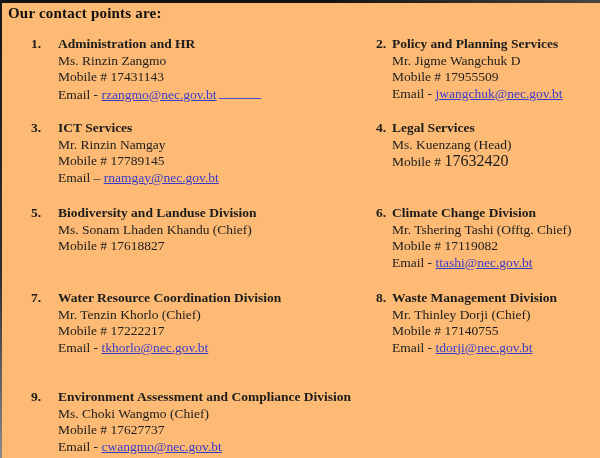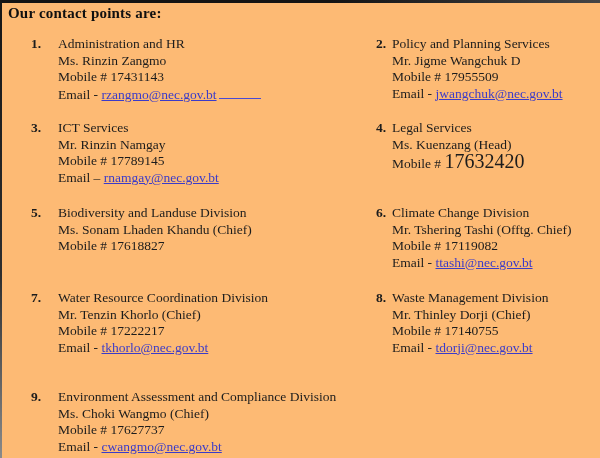--- a/index.html
+++ b/index.html
@@ -37,32 +37,32 @@
     display: flex;
     font-size: 13.5px;
     line-height: 16.5px;
     white-space: nowrap;
   }
   .entry .num { font-weight: bold; flex: none; }
   .left-col  { left: 31px; }
   .left-col .num  { width: 27px; }
   .right-col { left: 376px; }
   .right-col .num { width: 16px; }
-  .entry .title { font-weight: normal; }
+  .entry .title { font-weight: bold; }
   .r1 { top: 36px; }
   .r2 { top: 120px; }
   .r3 { top: 205px; }
   .r4 { top: 290px; }
   .r5 { top: 389px; }
   a.email {
     color: #3b3bc9;
     text-decoration: underline;
     cursor: pointer;
   }
-  .lg { font-size: 20px; }
+  .lg { font-size: 16px; }
   .tail-underline {
     display: inline-block;
     width: 42px;
     height: 12px;
     margin-left: 2px;
     border-bottom: 1.4px solid #4a4ad4;
     vertical-align: baseline;
   }
 </style>
 </head>

